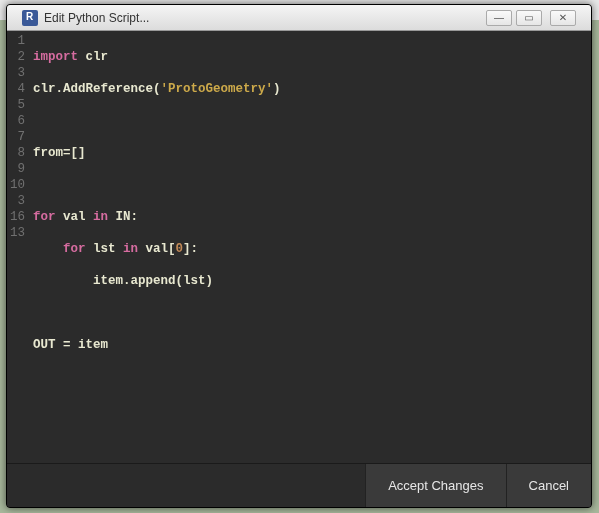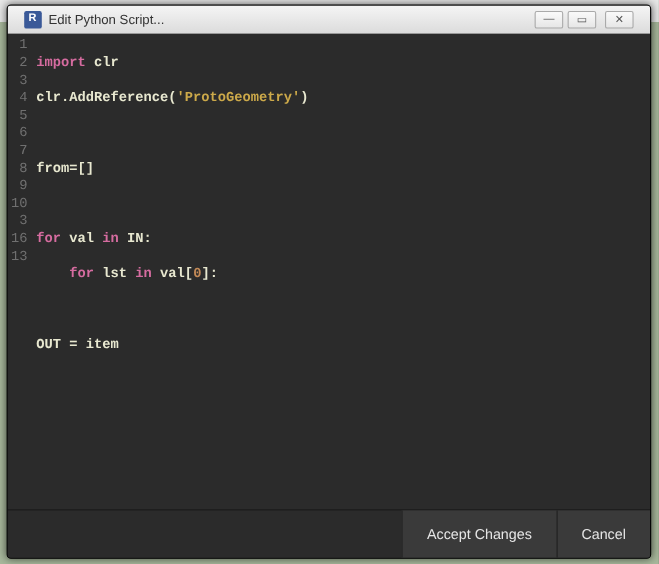--- a/index.html
+++ b/index.html
@@ -173,20 +173,21 @@
       <div>13</div>
     </div>
     <div class="code">
 <span class="line"><span class="kw-import">import</span><span class="ident"> clr</span></span>
 <span class="line"><span class="ident">clr.AddReference(</span><span class="str">'ProtoGeometry'</span><span class="ident">)</span></span>
 <span class="line"><span></span></span>
 <span class="line"><span class="ident">from=[]</span></span>
 <span class="line"><span></span></span>
 <span class="line"><span class="kw-for">for</span><span class="ident"> val </span><span class="kw-in">in</span><span class="ident"> IN:</span></span>
 <span class="line"><span>    </span><span class="kw-for">for</span><span class="ident"> lst </span><span class="kw-in">in</span><span class="ident"> val[</span><span class="num">0</span><span class="ident">]:</span></span>
+<span class="line"><span class="ident">        item.append(lst)</span></span>
 <span class="line"><span></span></span>
 <span class="line"><span class="ident">OUT = item</span></span>
     </div>
   </div>
 
   <div class="footer">
     <button class="footer-btn">Accept Changes</button>
     <button class="footer-btn">Cancel</button>
   </div>
 </div>

